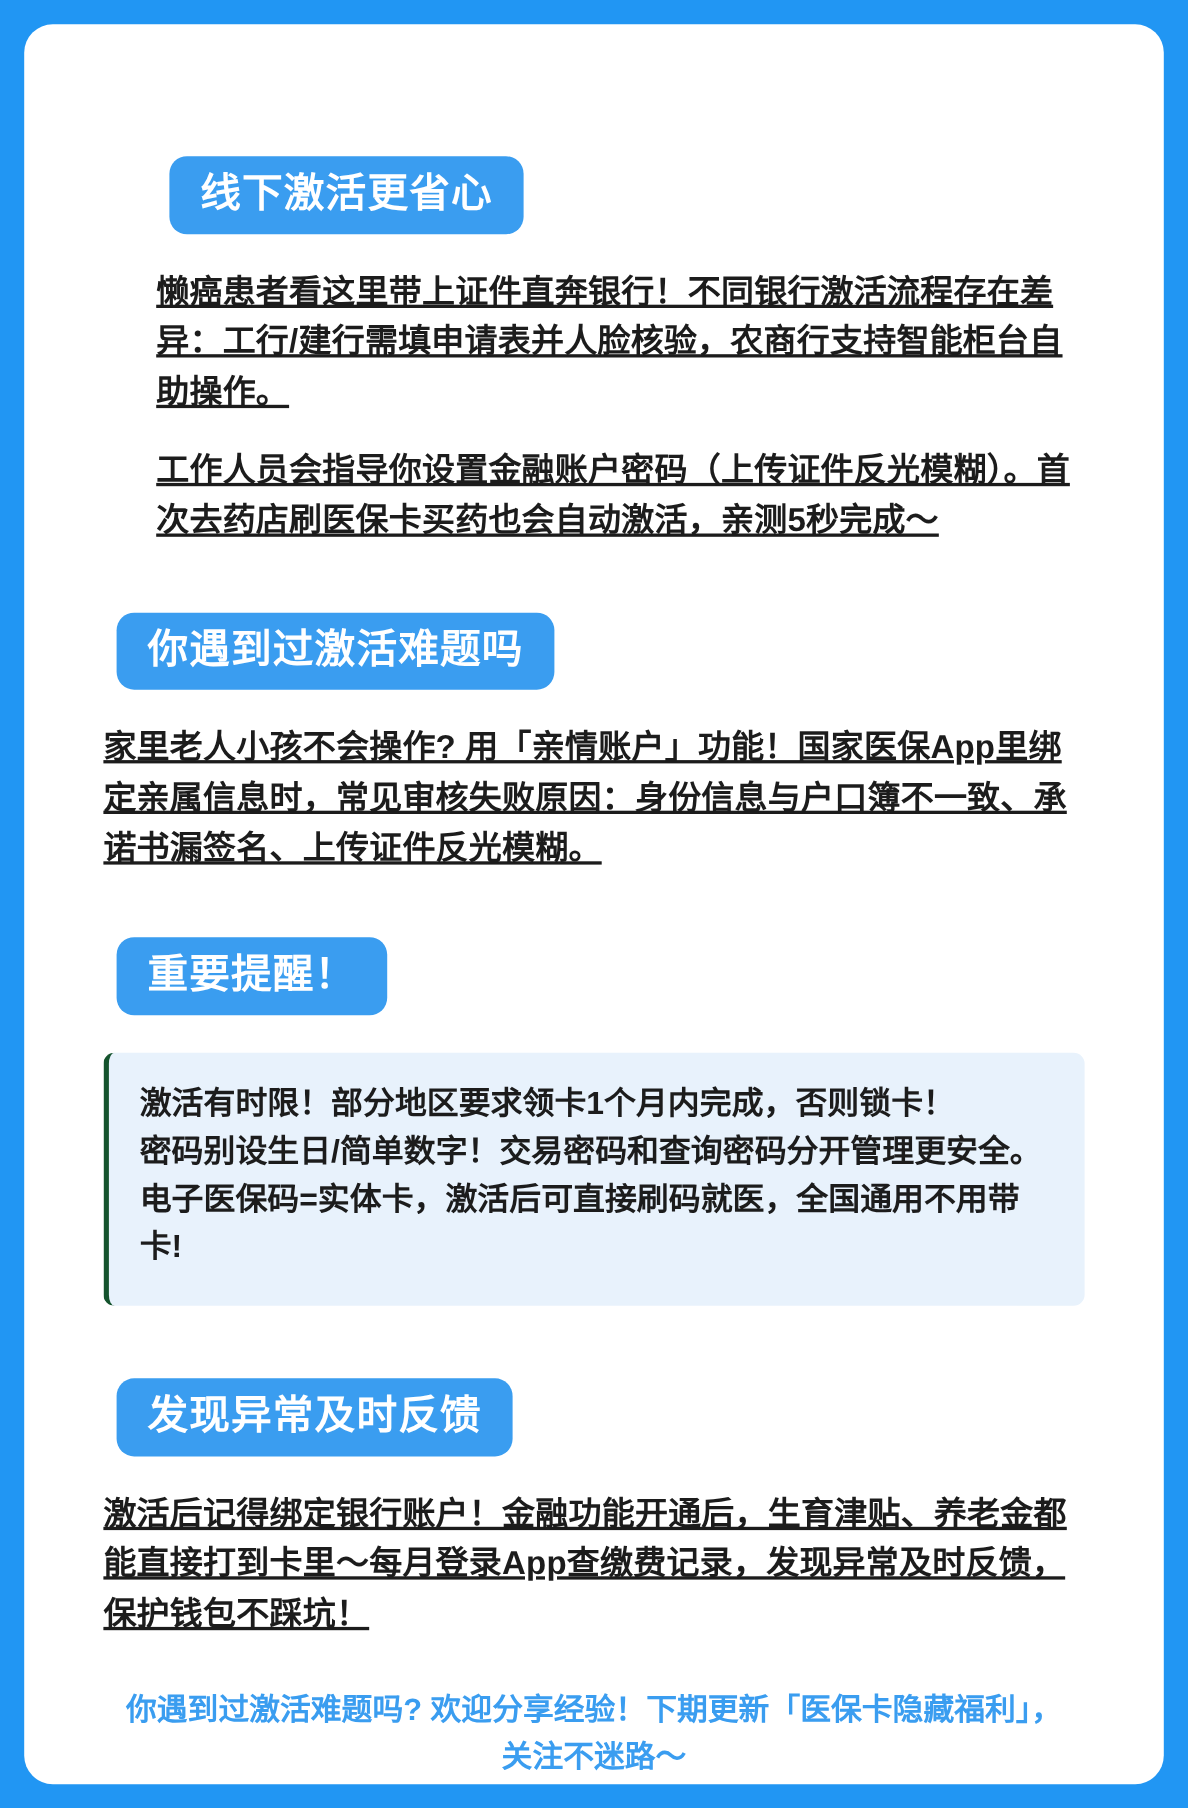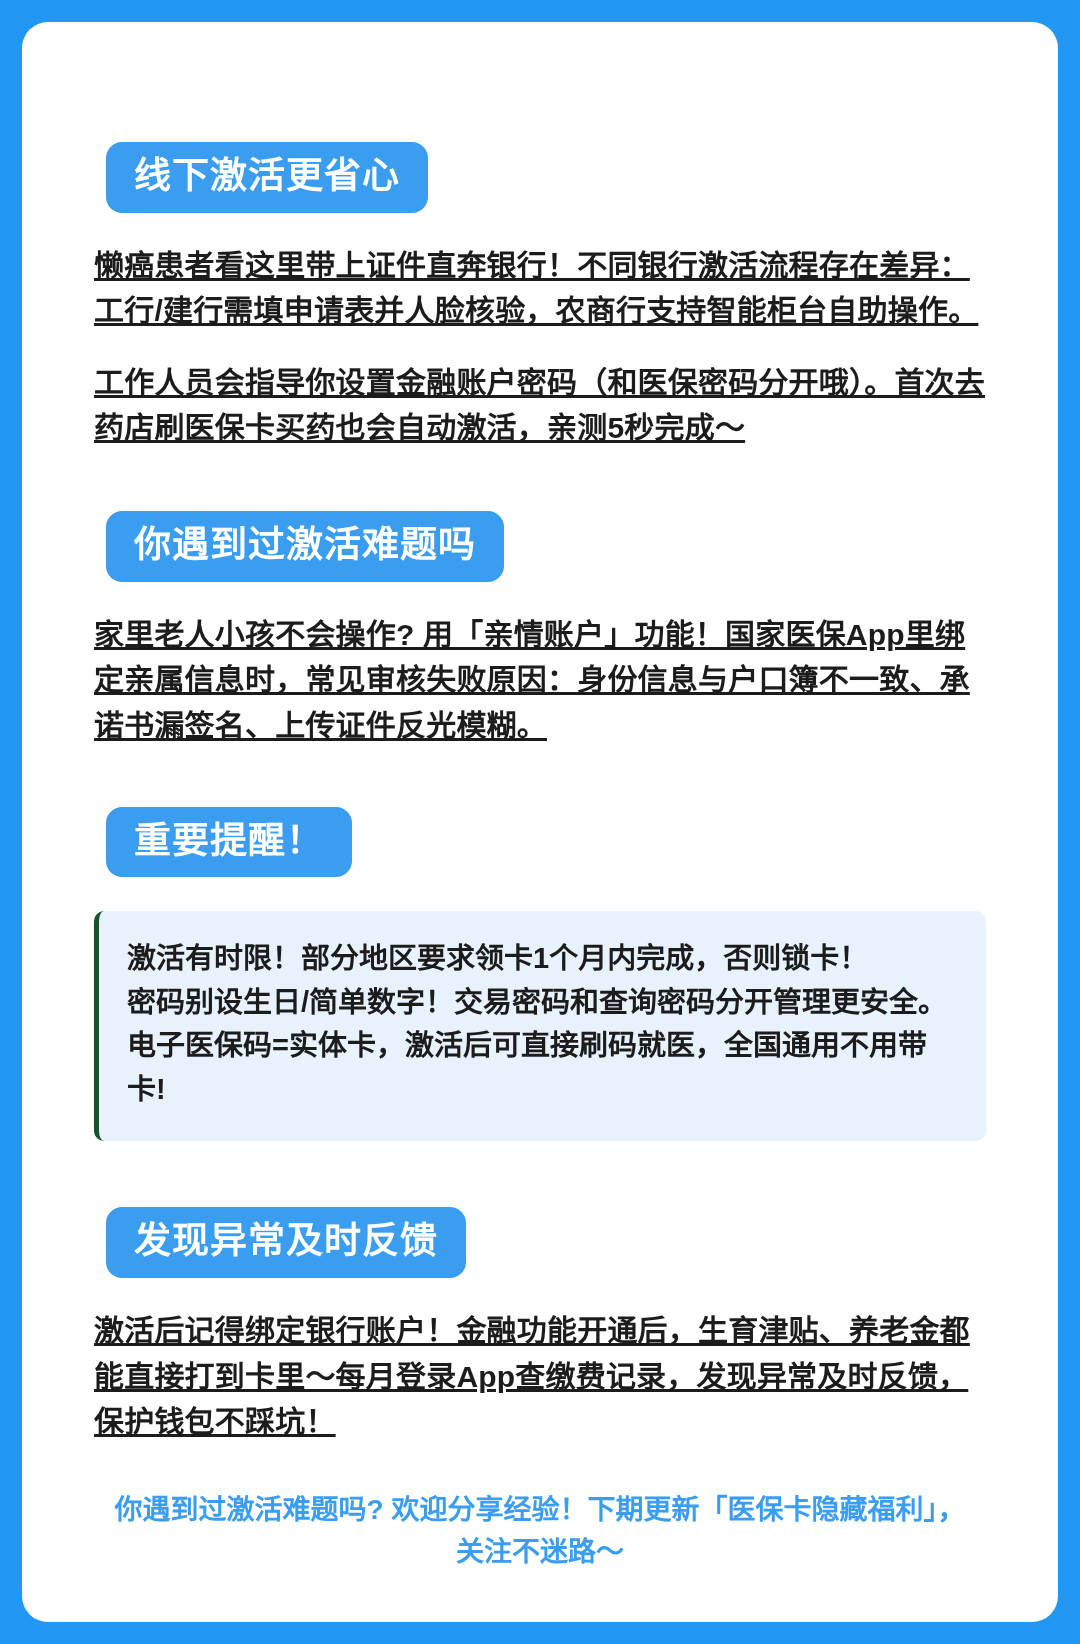--- a/index.html
+++ b/index.html
@@ -73,37 +73,37 @@
   }
   .footer {
     margin-top: 34px;
     text-align: center;
     color: #3a9df0;
     font-size: 28px;
     font-weight: bold;
     line-height: 1.5;
     padding: 0 16px;
   }
-  .sp-top-1 { margin-top: 0; }
+  .sp-top-1 { margin-top: 0; margin-left: 48px; }
   .sp-top-2 { margin-top: 60px; }
   .sp-top-3 { margin-top: 58px; }
   .sp-top-4 { margin-top: 66px; }
 </style>
 </head>
 <body>
 
 <div class="card">
   <div class="content">
 
     <div class="section sp-top-1">
       <div class="pill-wrap">
         <span class="pill">线下激活更省心</span>
       </div>
       <p class="para first">懒癌患者看这里带上证件直奔银行！不同银行激活流程存在差异：工行/建行需填申请表并人脸核验，农商行支持智能柜台自助操作。</p>
-      <p class="para">工作人员会指导你设置金融账户密码（和医保密码分开哦）。首次去药店刷医保卡买药也会自动激活，亲测5秒完成～</p>
+      <p class="para">工作人员会指导你设置金融账户密码（上传证件反光模糊）。首次去药店刷医保卡买药也会自动激活，亲测5秒完成～</p>
     </div>
 
     <div class="section sp-top-2">
       <div class="pill-wrap">
         <span class="pill">你遇到过激活难题吗</span>
       </div>
       <p class="para first">家里老人小孩不会操作? 用「亲情账户」功能！国家医保App里绑定亲属信息时，常见审核失败原因：身份信息与户口簿不一致、承诺书漏签名、上传证件反光模糊。</p>
     </div>
 
     <div class="section sp-top-3">

